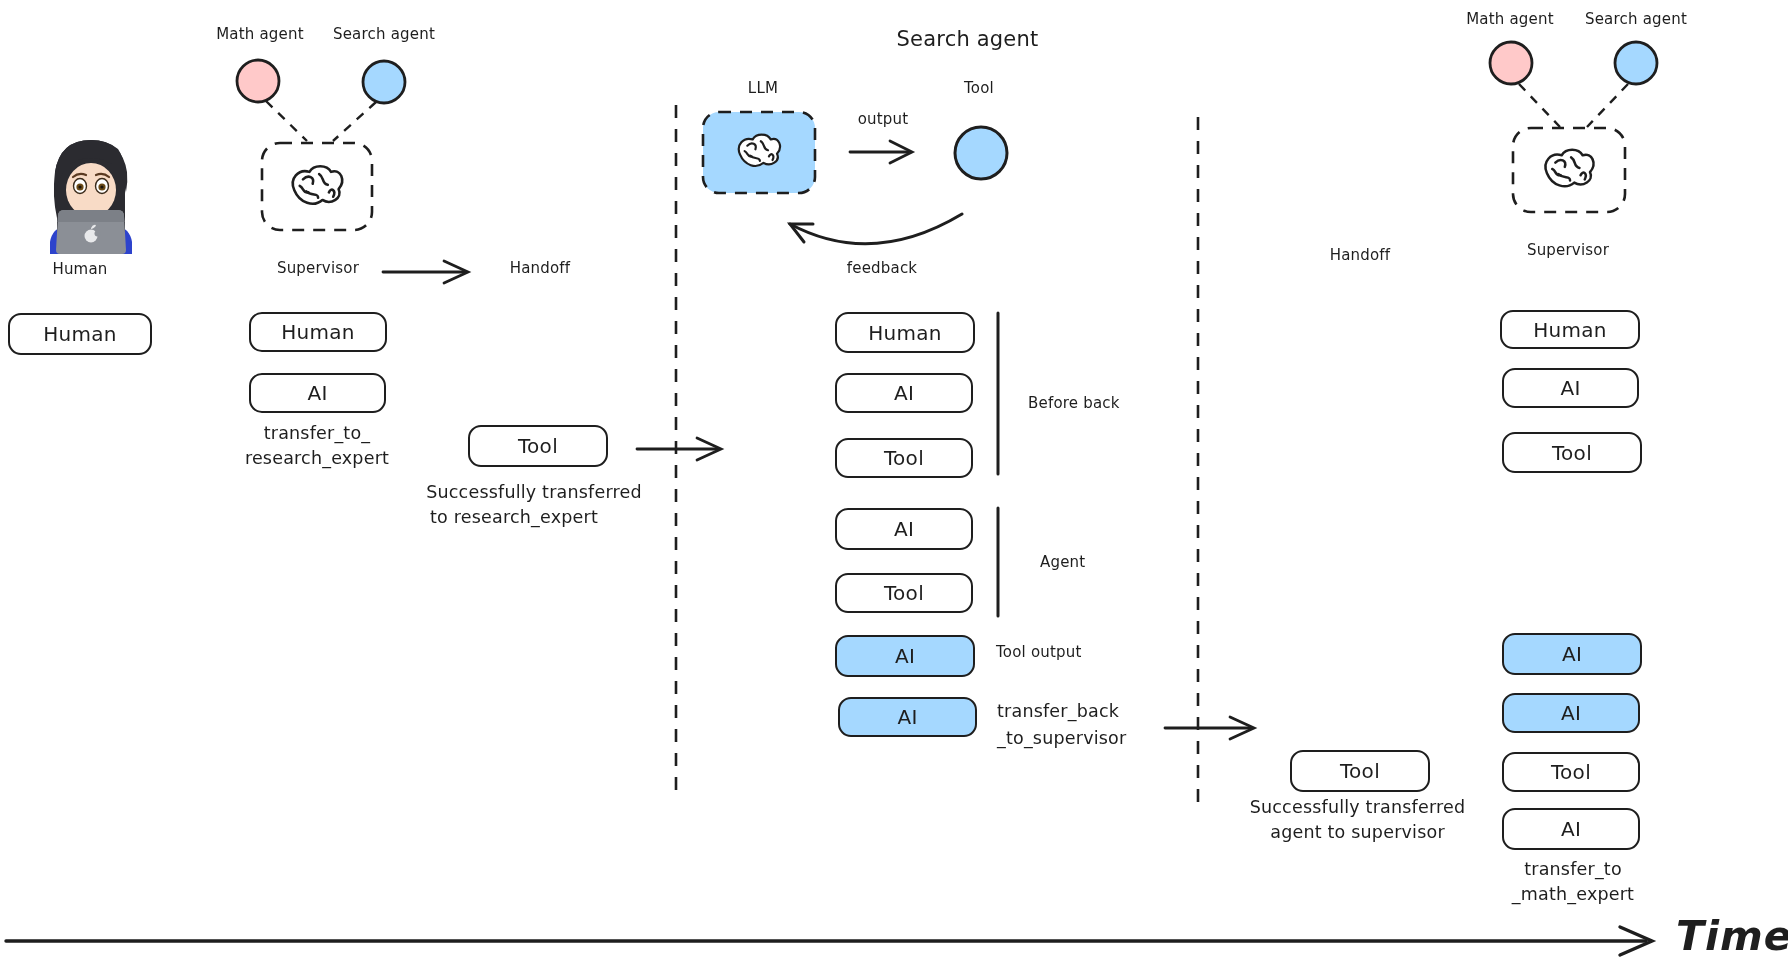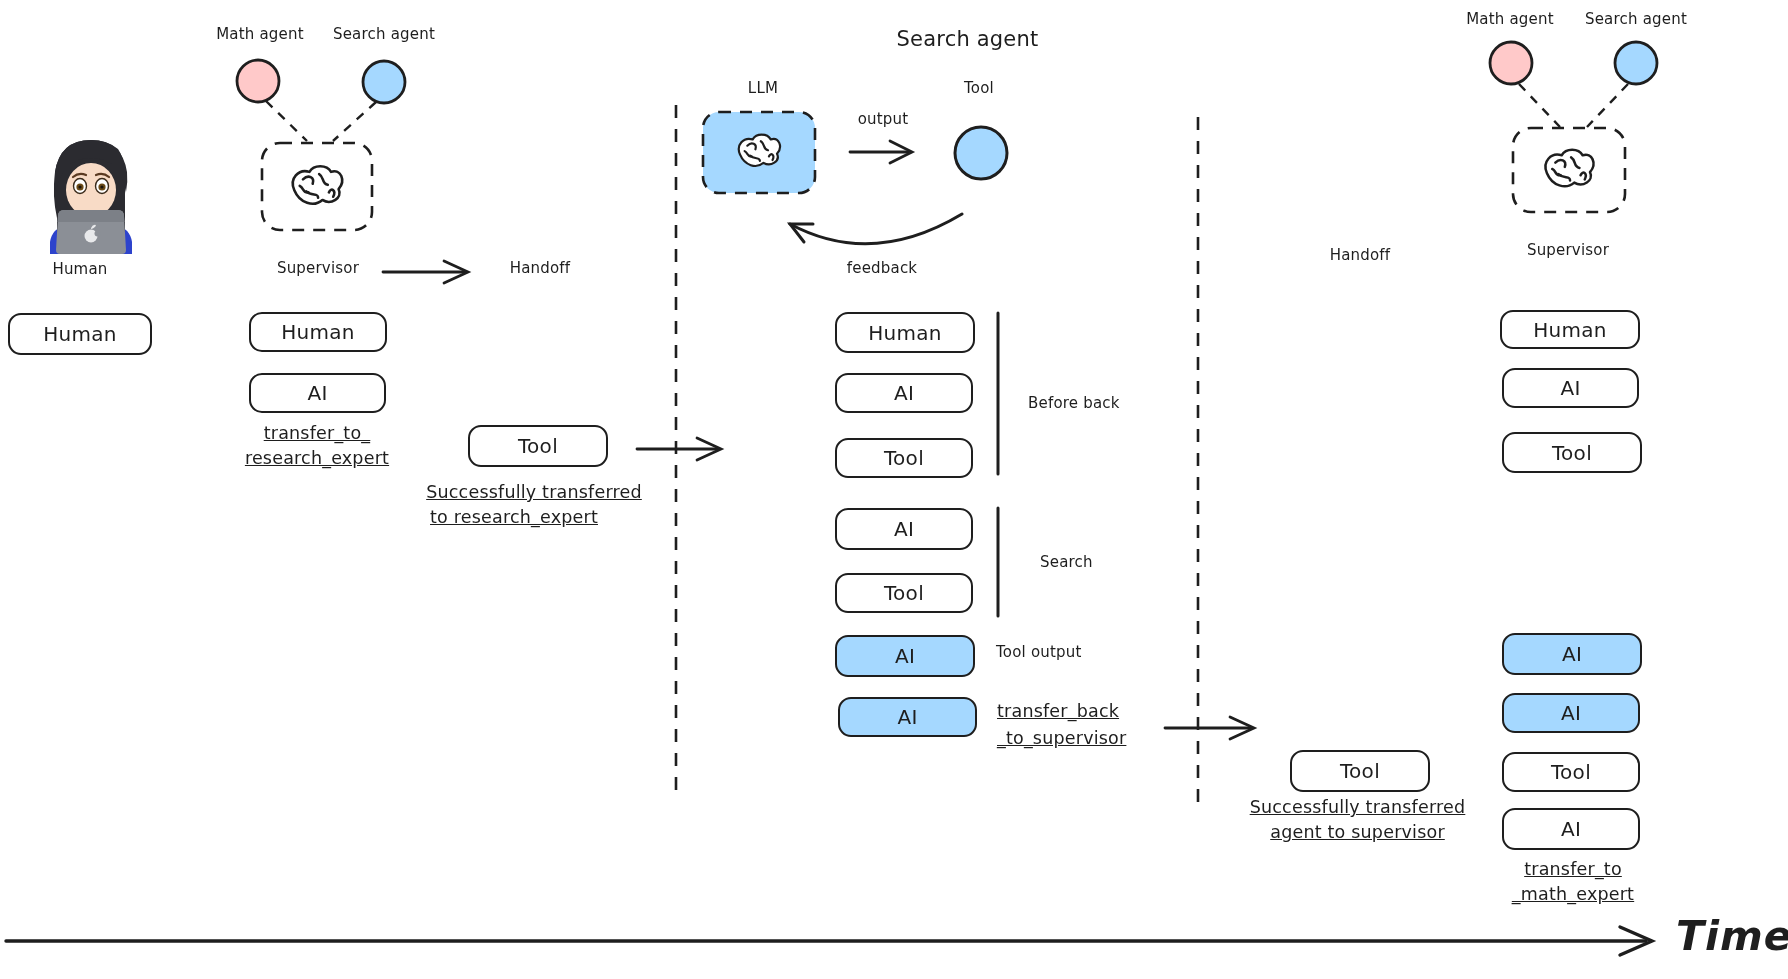--- a/index.html
+++ b/index.html
@@ -13,21 +13,21 @@
   .msg{
     position:absolute;box-sizing:border-box;background:#ffffff;
     border:2.6px solid #1e1e1e;border-radius:13px;
     display:flex;align-items:center;justify-content:center;
     font-size:20px;color:#1e1e1e;letter-spacing:.3px;
   }
   .msg.blue{background:#a5d8ff;}
   .big-time{font-size:41px;font-style:italic;font-weight:600;letter-spacing:1px;}
   .small{font-size:15px;}
   .cap{font-size:15px;}
-  .mono-ish{font-size:17.5px;text-decoration:underline;}
+  .mono-ish{font-size:17.5px;}
   .title{font-size:21px;}
 </style>
 </head>
 <body>
 
 <div id="stage">
 
   <svg class="overlay" width="1788" height="979" viewBox="0 0 1788 979">
     <defs>
       <g id="brainGlyph" stroke="#1e1e1e" stroke-width="2.4" fill="#ffffff" stroke-linecap="round" stroke-linejoin="round">
@@ -125,21 +125,21 @@
   <div class="lbl mono-ish" style="left:237px;top:448px;width:160px">research_expert</div>
   <div class="lbl mono-ish" style="left:404px;top:482px;width:260px">Successfully transferred</div>
   <div class="lbl mono-ish" style="left:384px;top:507px;width:260px">to research_expert</div>
 
   <div class="lbl title" style="left:880px;top:27px;width:175px">Search agent</div>
   <div class="lbl cap" style="left:723px;top:79px;width:80px">LLM</div>
   <div class="lbl cap" style="left:843px;top:110px;width:80px">output</div>
   <div class="lbl cap" style="left:939px;top:79px;width:80px">Tool</div>
   <div class="lbl cap" style="left:832px;top:259px;width:100px">feedback</div>
   <div class="lbl cap left" style="left:1028px;top:394px">Before back</div>
-  <div class="lbl cap left" style="left:1040px;top:553px">Search</div>
+  <div class="lbl cap left" style="left:1040px;top:553px">Agent</div>
   <div class="lbl cap left" style="left:996px;top:643px">Tool output</div>
   <div class="lbl mono-ish left" style="left:997px;top:701px">transfer_back</div>
   <div class="lbl mono-ish left" style="left:997px;top:728px">_to_supervisor</div>
 
   <div class="lbl cap" style="left:1315px;top:246px;width:90px">Handoff</div>
   <div class="lbl mono-ish" style="left:1225px;top:797px;width:265px">Successfully transferred</div>
   <div class="lbl mono-ish" style="left:1225px;top:822px;width:265px">agent to supervisor</div>
   <div class="lbl small" style="left:1455px;top:10px;width:110px">Math agent</div>
   <div class="lbl small" style="left:1578px;top:10px;width:116px">Search agent</div>
   <div class="lbl cap" style="left:1508px;top:241px;width:120px">Supervisor</div>

